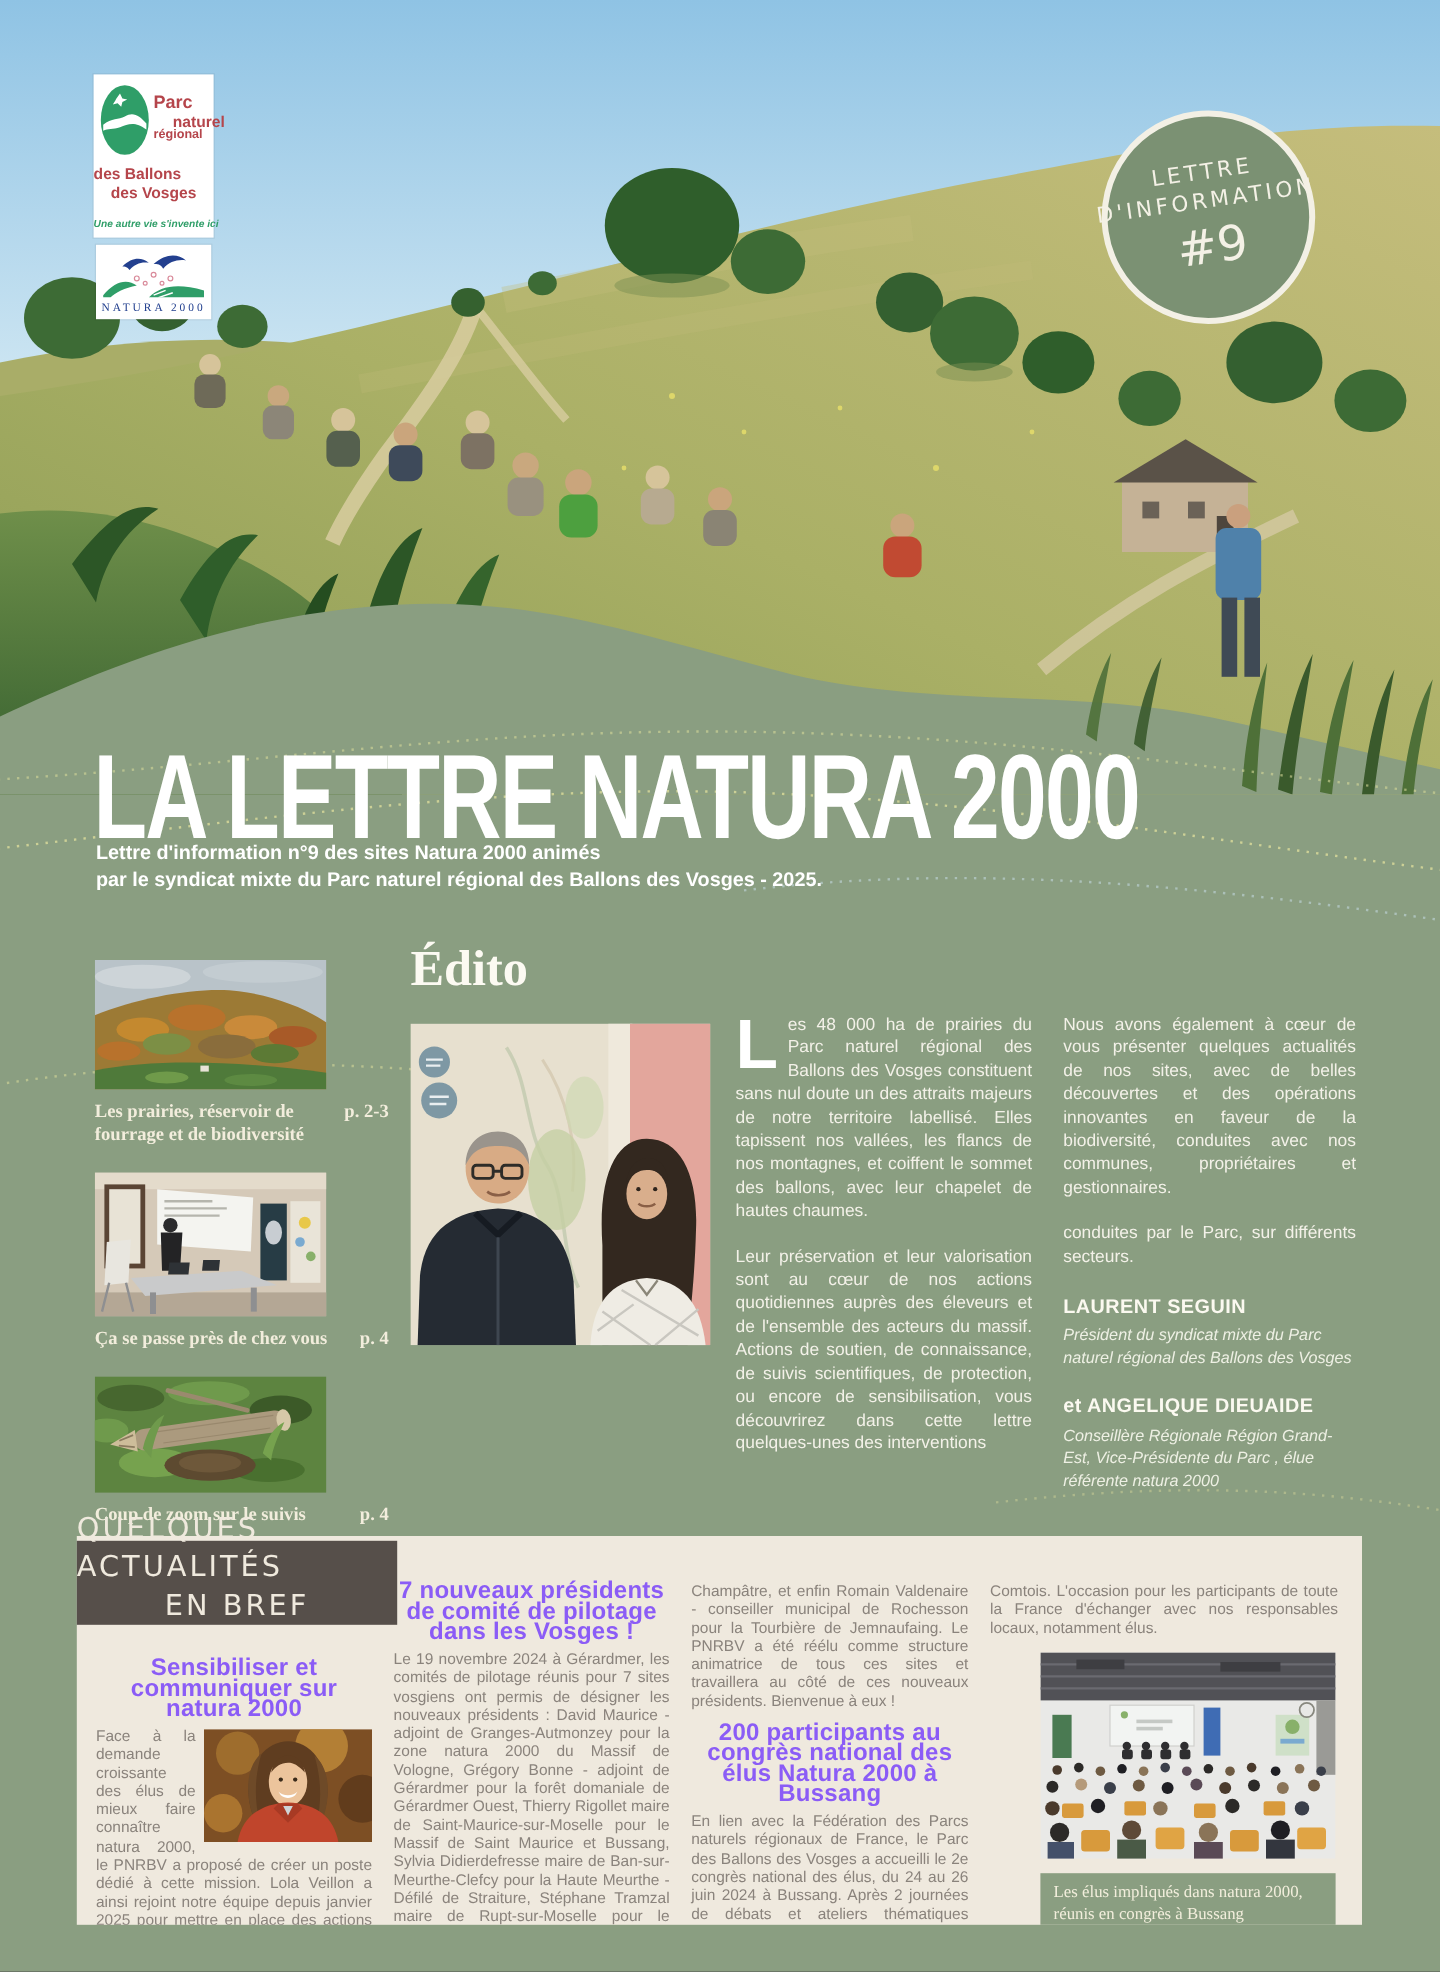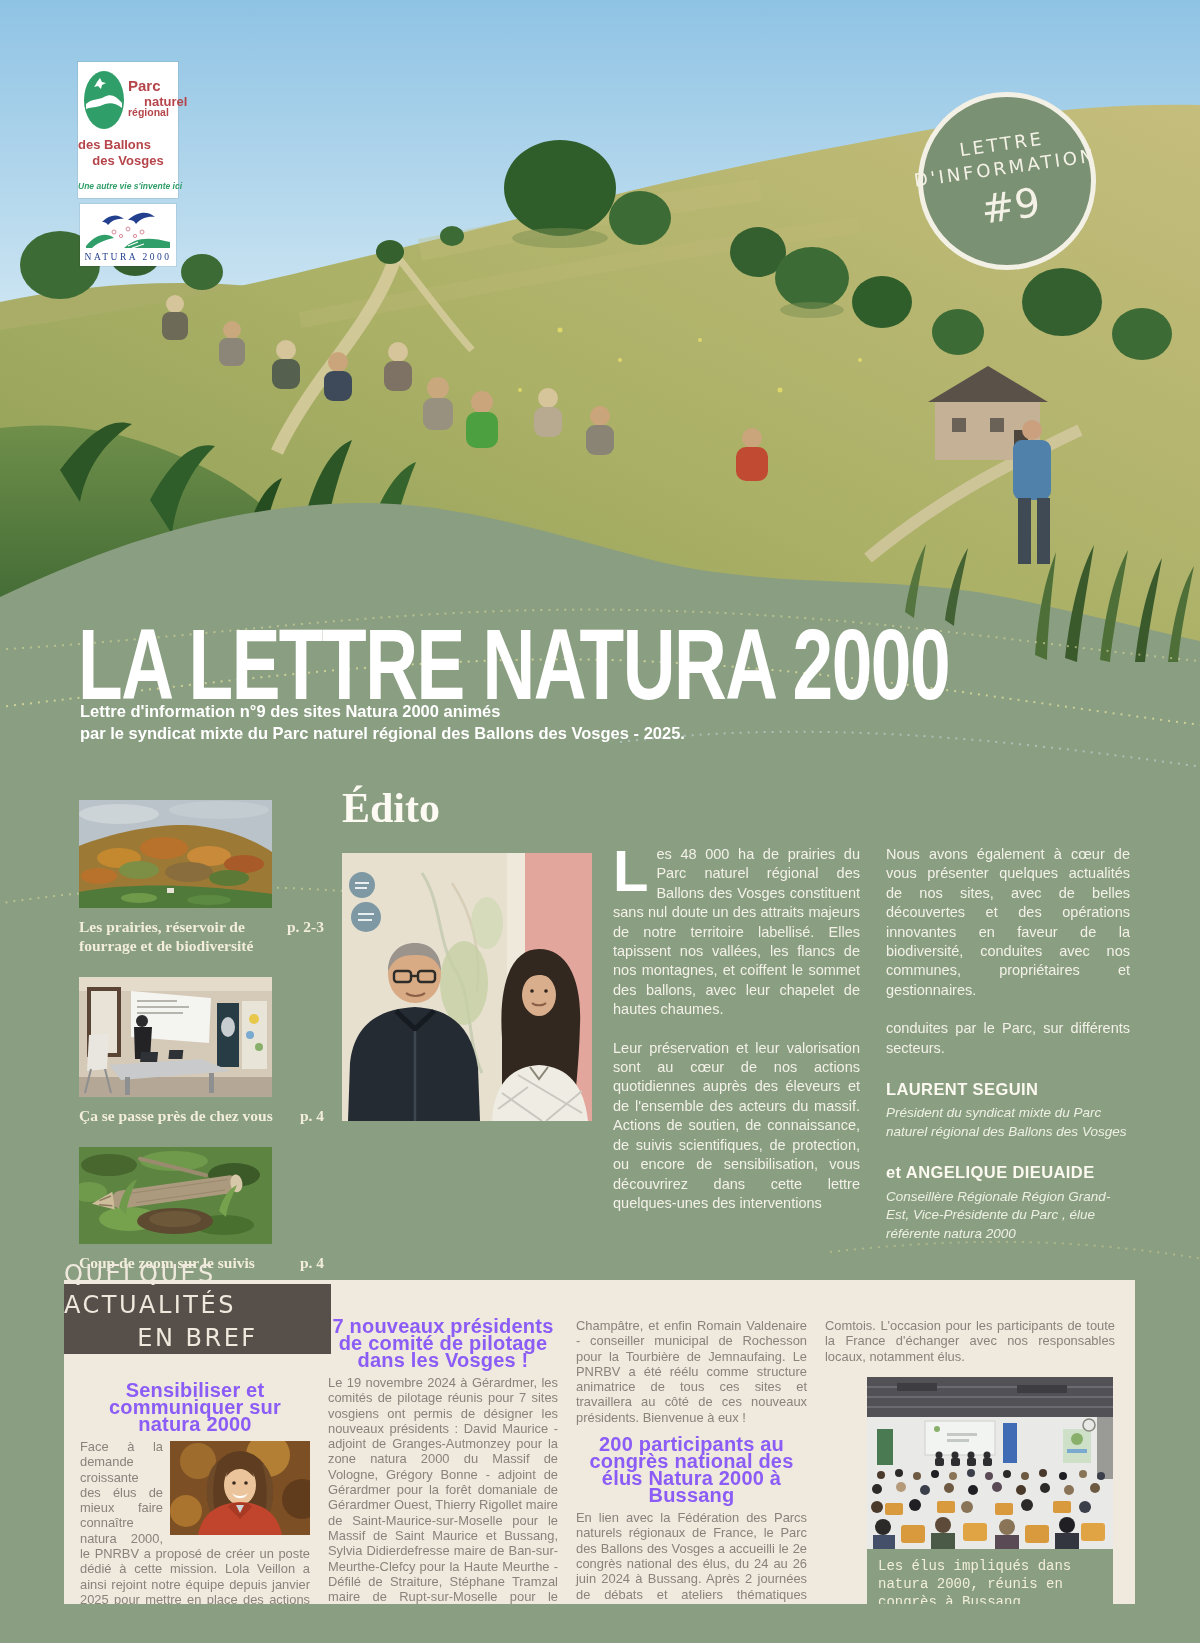--- a/index.html
+++ b/index.html
@@ -55,22 +55,22 @@
            display:grid; grid-template-columns:230px 230px 231px 1fr; column-gap:18px; padding:38px 20px 0 16px; }
   .dark-header { left:64px; top:1284px; width:267px; height:70px; background:#564f4a; z-index:3;
                  display:flex; flex-direction:column; align-items:center; justify-content:flex-end; gap:2px; }
   .dark-header div { color:#efe9dd; font-family:"DejaVu Sans",sans-serif; font-size:24px; letter-spacing:2.5px; line-height:31px; }
   .news-col { font-size:12.9px; color:#8a837c; line-height:15.3px; text-align:justify; }
   .news-col h3 { font-size:20px; font-weight:700; color:#8b5cf6; line-height:17px; margin-bottom:6px; letter-spacing:.2px; text-align:center; }
   .news-col .second { margin-top:11px; }
   .col-n1 { margin-top:64px; }
   .lola-fig { float:right; width:140px; height:94px; margin:2px 0 4px 7px; }
   .congress-fig { width:246px; margin:13px 2px 0 auto; }
-  .congress-caption { background:#8a9e81; color:#f2eedc; font-family:Liberation Mono, monospace; font-size:14px; line-height:18px;
-                      padding:8px 11px 10px; text-align:left; }
+  .congress-caption { background:#8a9e81; color:#f2eedc; font-family:Liberation Serif, serif; font-size:14px; line-height:18px;
+                      padding:8px 11px 10px; text-align:left;margin-top:12px; }
 </style>
 </head>
 <body>
 
 <div class="page">
 
   <svg class="hero" viewBox="0 0 1200 662" preserveAspectRatio="none">
     <defs>
       <linearGradient id="sky" x1="0" y1="0" x2="0" y2="1">
         <stop offset="0" stop-color="#8fc3e4"></stop>

